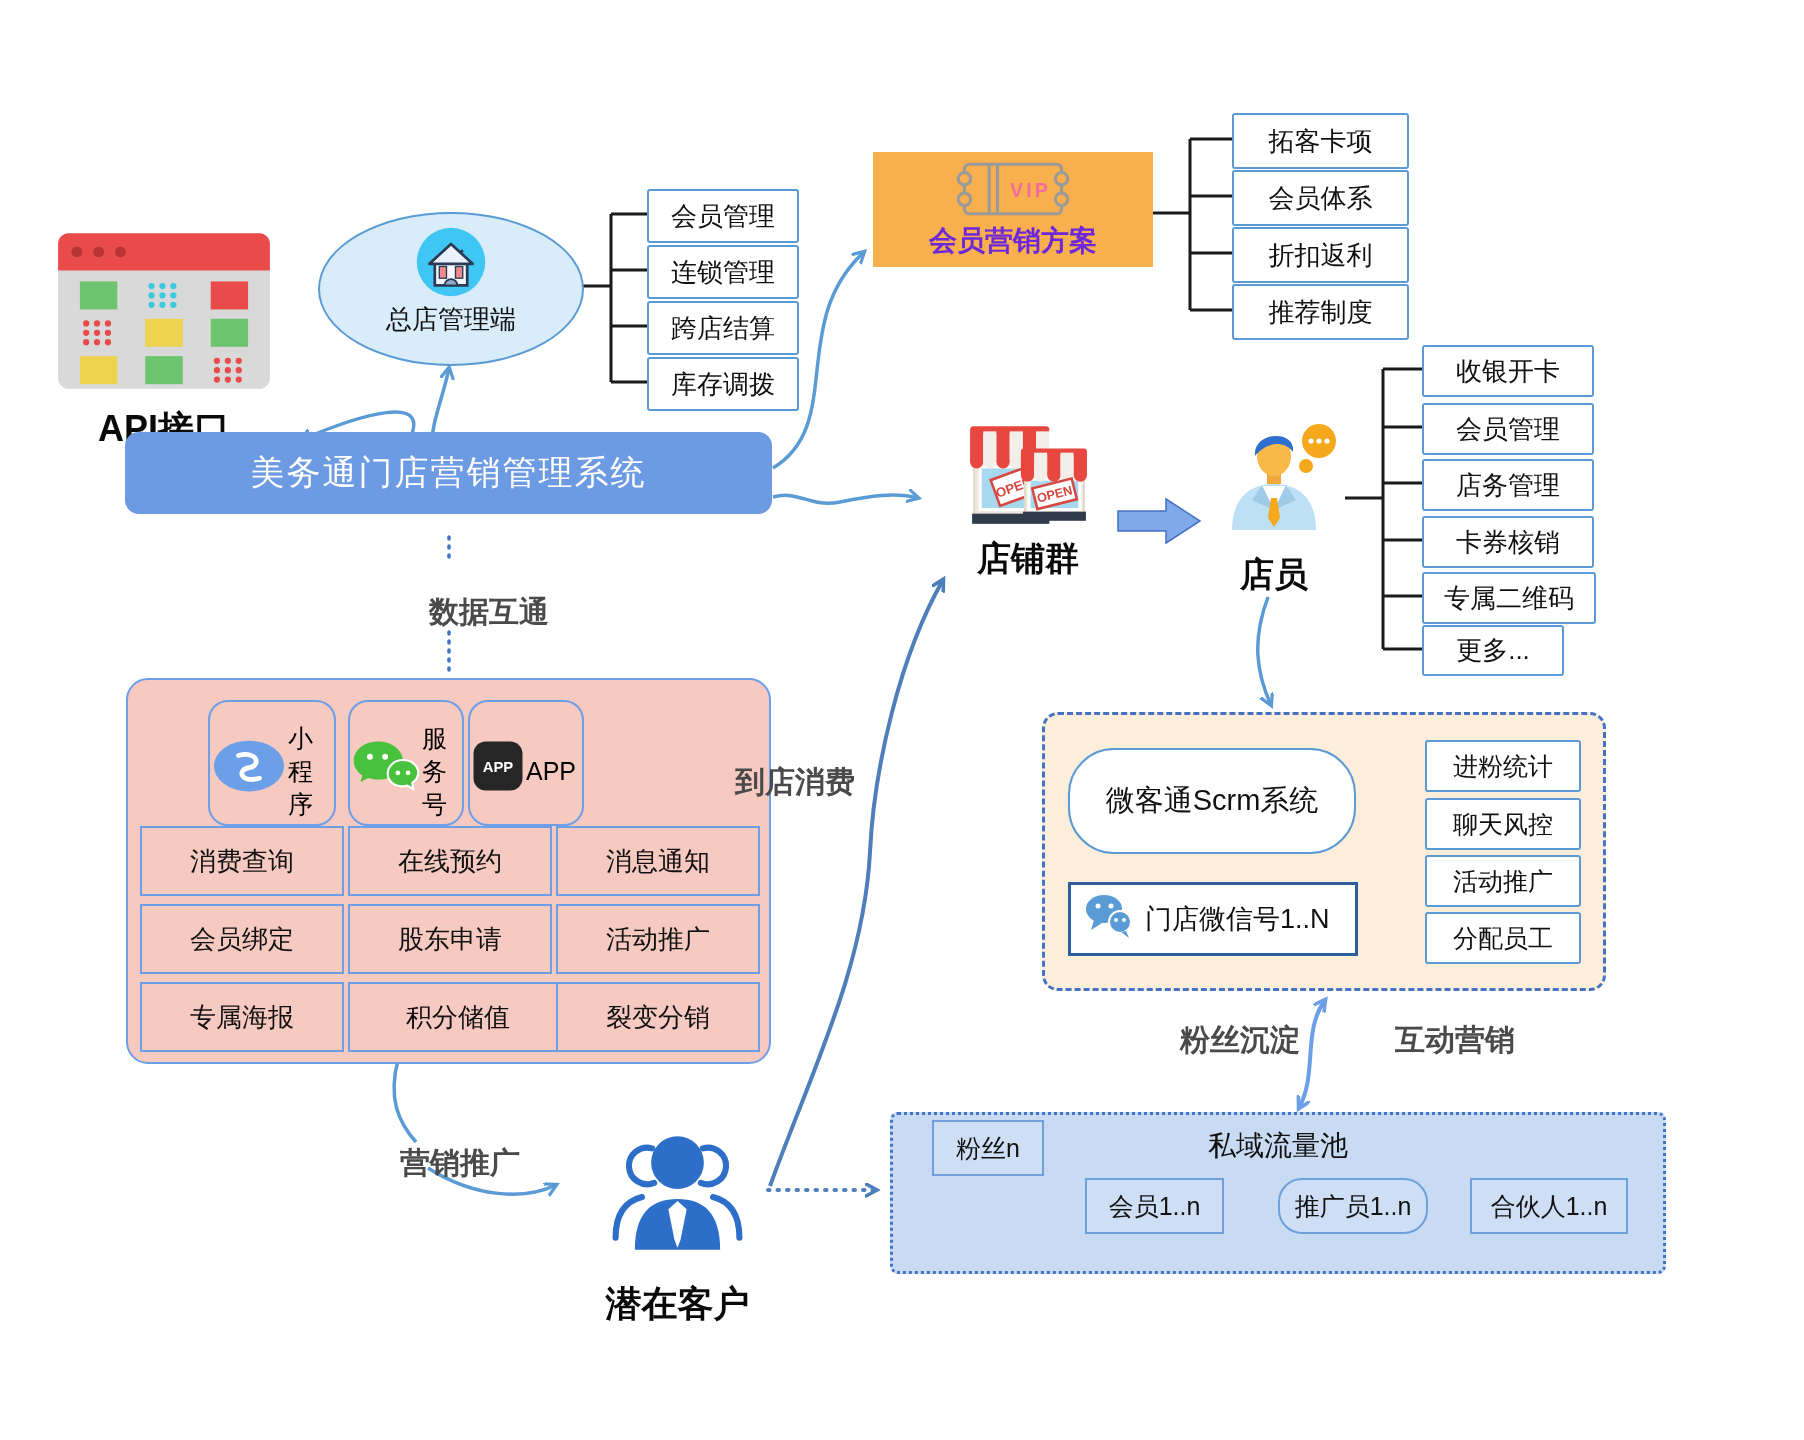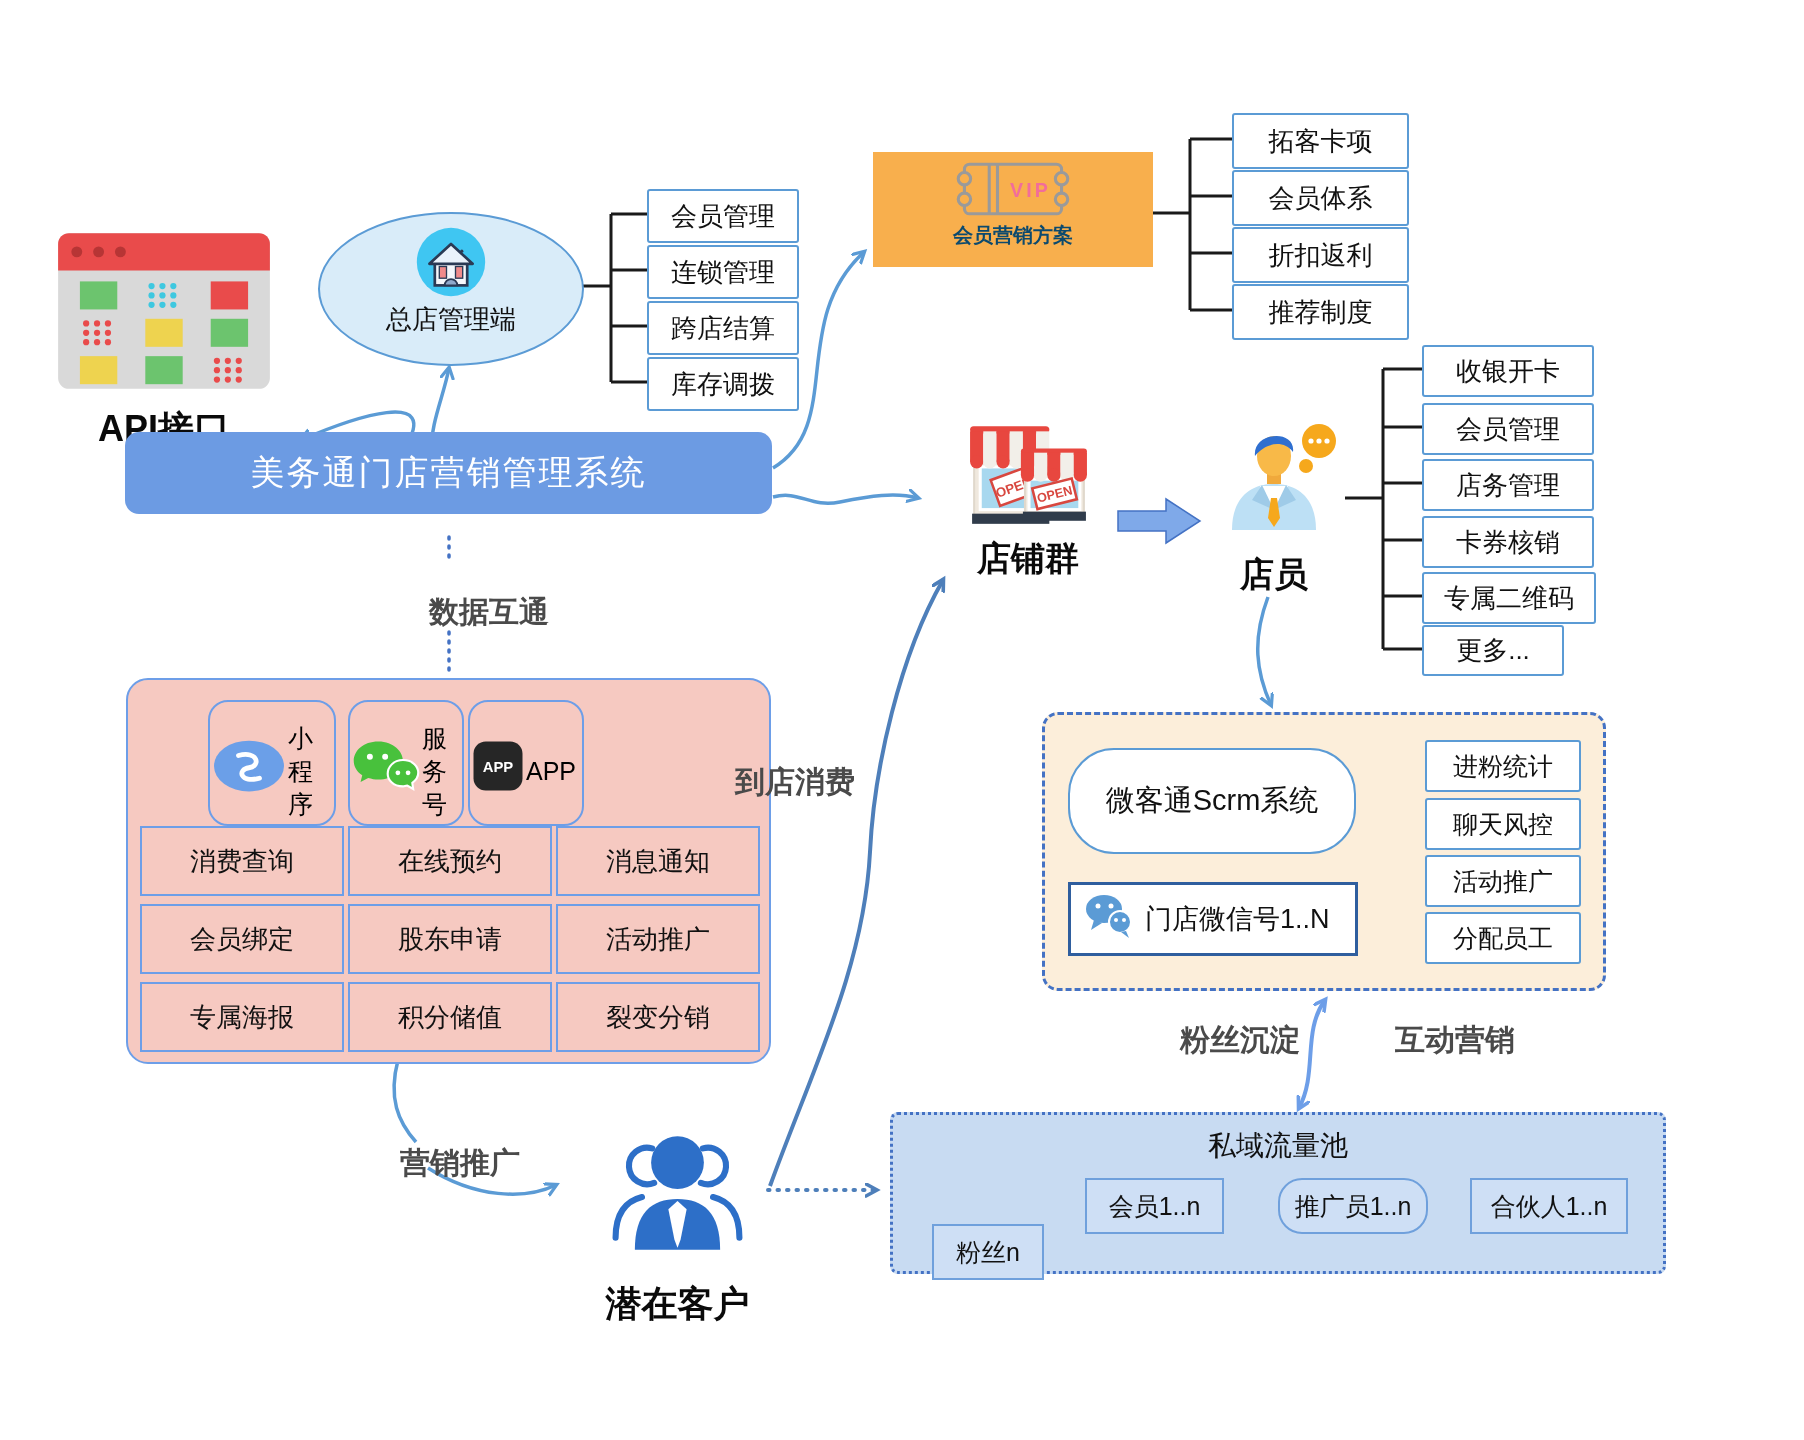--- a/index.html
+++ b/index.html
@@ -20,21 +20,21 @@
               display:flex;align-items:center;justify-content:center;font-size:25px;color:#111;}
   #main-box{position:absolute;left:125px;top:432px;width:647px;height:82px;background:#6C9BE3;
             border-radius:14px;display:flex;align-items:center;justify-content:center;
             color:#fff;font-size:34px;letter-spacing:2px;}
   #hq-ellipse{position:absolute;left:318px;top:212px;width:262px;height:150px;border-radius:50%;
               background:#D9ECF9;border:2.5px solid #5B9BD5;display:flex;flex-direction:column;
               align-items:center;}
   #hq-ellipse .hlabel{font-size:26px;font-weight:500;margin-top:0px;}
   #vip-box{position:absolute;left:873px;top:152px;width:280px;height:115px;background:#F8AF4D;
            display:flex;flex-direction:column;align-items:center;}
-  #vip-box .vlabel{font-size:20px;font-weight:bold;color:#0c4a6e;margin-top:-2px;}
+  #vip-box .vlabel{font-size:28px;font-weight:bold;color:#6d28d9;margin-top:-2px;}
   #scrm-box{position:absolute;left:1042px;top:712px;width:558px;height:273px;background:#FCEEDA;
             border:3px dashed #4472C4;border-radius:16px;}
   #scrm-title{position:absolute;left:1068px;top:748px;width:284px;height:102px;background:#fff;
               border:2px solid #5B9BD5;border-radius:46px;display:flex;align-items:center;
               justify-content:center;font-size:29px;color:#111;}
   #scrm-wechat{position:absolute;left:1068px;top:882px;width:284px;height:68px;background:#fff;
                border:3px solid #2F5E9E;display:flex;align-items:center;font-size:27px;color:#111;}
   #pink-box{position:absolute;left:126px;top:678px;width:641px;height:382px;background:#F6C9C1;
             border:2px solid #6D9EE8;border-radius:22px;}
   #pool-box{position:absolute;left:890px;top:1112px;width:770px;height:156px;background:#C8DBF2;
@@ -224,21 +224,21 @@
     <span class="clabel">APP</span>
   </div>
 
   <div class="pcell" style="left:140px;top:826px;width:200px;height:66px;">消费查询</div>
   <div class="pcell" style="left:348px;top:826px;width:200px;height:66px;">在线预约</div>
   <div class="pcell" style="left:556px;top:826px;width:200px;height:66px;">消息通知</div>
   <div class="pcell" style="left:140px;top:904px;width:200px;height:66px;">会员绑定</div>
   <div class="pcell" style="left:348px;top:904px;width:200px;height:66px;">股东申请</div>
   <div class="pcell" style="left:556px;top:904px;width:200px;height:66px;">活动推广</div>
   <div class="pcell" style="left:140px;top:982px;width:200px;height:66px;">专属海报</div>
-  <div class="pcell" style="left:348px;top:982px;width:200px;height:66px;">积分储值</div>
+  <div class="pcell" style="left:348px;top:982px;width:200px;height:66px;padding-left:8px;">积分储值</div>
   <div class="pcell" style="left:556px;top:982px;width:200px;height:66px;">裂变分销</div>
 
   <div class="elabel" style="left:380px;top:1143px;width:140px;">营销推广</div>
 
   <div class="abs" style="left:600px;top:1126px;width:155px;height:134px;">
     <svg viewBox="0 0 150 132" width="155" height="134">
       <g stroke="#2D6FC8" stroke-width="6" fill="none" stroke-linecap="round">
         <path d="M50 22 A18 18 0 1 0 52 56"></path>
         <path d="M14 110 C14 86 24 74 40 70"></path>
         <path d="M100 22 A18 18 0 1 1 98 56"></path>
@@ -347,18 +347,18 @@
   <div class="nbox sbox-item" style="left:1425px;top:798px;width:152px;height:48px;">聊天风控</div>
   <div class="nbox sbox-item" style="left:1425px;top:855px;width:152px;height:48px;">活动推广</div>
   <div class="nbox sbox-item" style="left:1425px;top:912px;width:152px;height:48px;">分配员工</div>
 
   <div class="elabel" style="left:1140px;top:1020px;width:160px;">粉丝沉淀</div>
   <div class="elabel" style="left:1355px;top:1020px;width:160px;">互动营销</div>
 
   <div id="pool-box">
     <div class="ptitle">私域流量池</div>
   </div>
-  <div class="pool-stage" style="left:932px;top:1224px;width:108px;height:52px;">粉丝n</div>
+  <div class="pool-stage" style="left:932px;top:1120px;width:108px;height:52px;">粉丝n</div>
   <div class="pool-stage" style="left:1085px;top:1178px;width:135px;height:52px;">会员1..n</div>
   <div class="pool-stage" style="left:1278px;top:1178px;width:146px;height:52px;border-radius:24px;">推广员1..n</div>
   <div class="pool-stage" style="left:1470px;top:1178px;width:154px;height:52px;">合伙人1..n</div>
 
 </div>
 
 </body></html>

